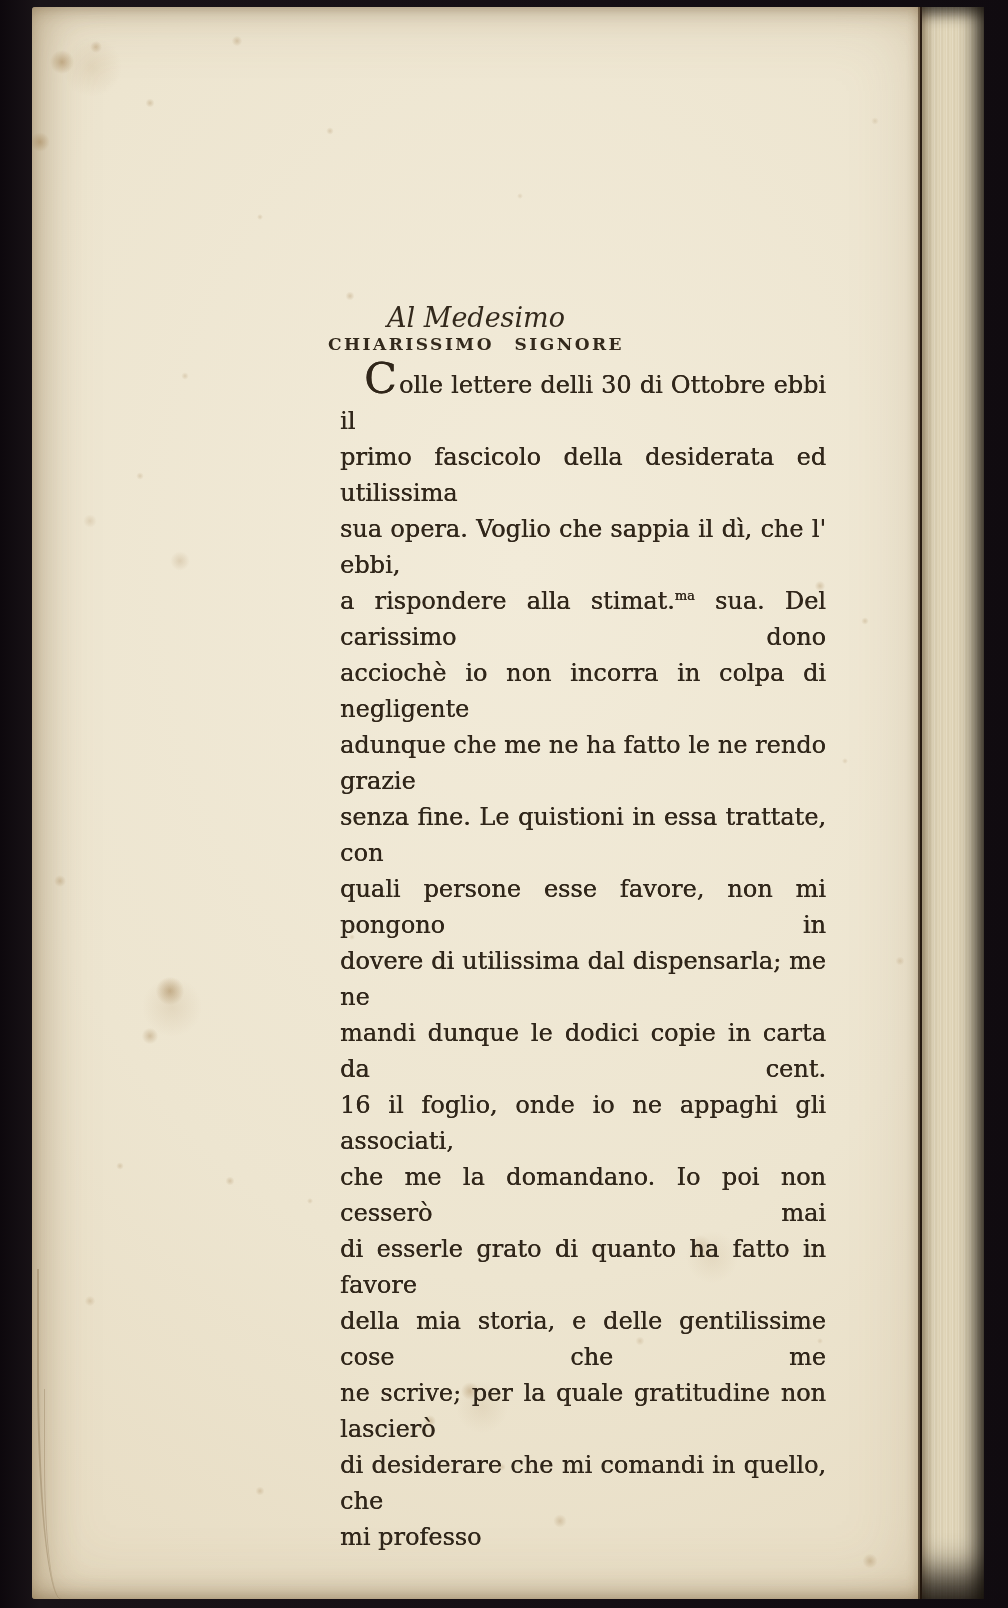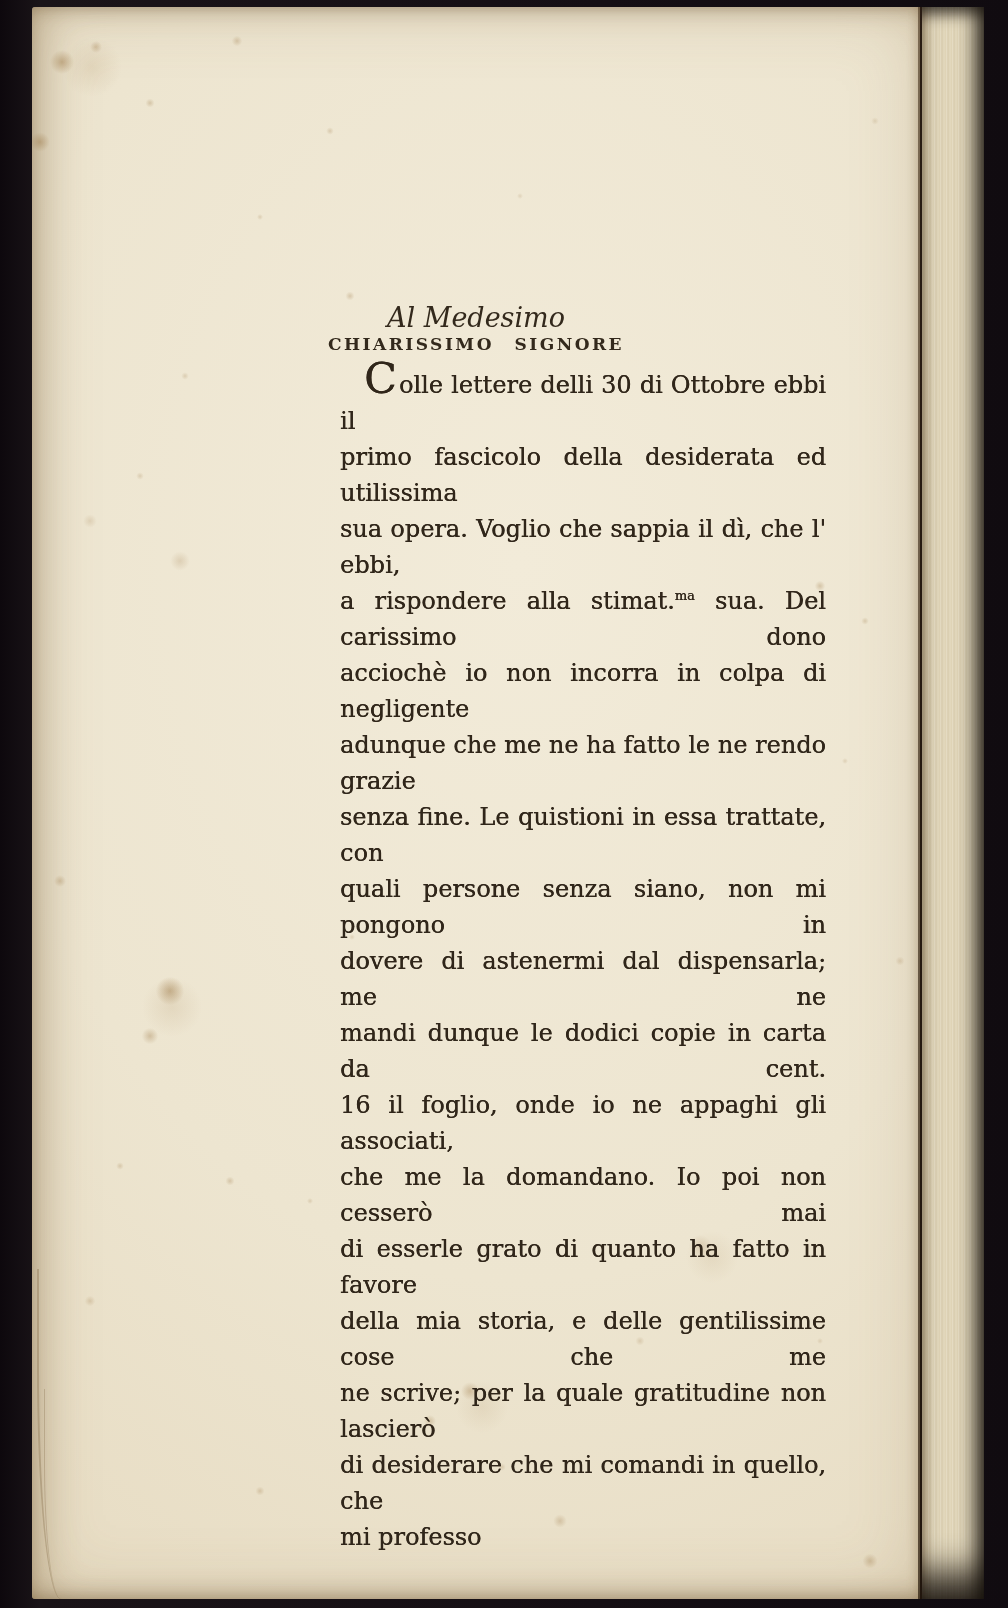--- a/index.html
+++ b/index.html
@@ -118,22 +118,22 @@
     <div class="subtitle">CHIARISSIMO SIGNORE</div>
 
     <div class="textblock">
       <div class="line first"><span class="dropcap">C</span><span>olle lettere delli 30 di Ottobre ebbi il</span></div>
       <div class="line">primo fascicolo della desiderata ed utilissima</div>
       <div class="line">sua opera. Voglio che sappia il dì, che l' ebbi,</div>
       <div class="line"><span>a rispondere alla stimat.</span><sup class="sup">ma</sup> <span>sua. Del carissimo dono</span></div>
       <div class="line">acciochè io non incorra in colpa di negligente</div>
       <div class="line">adunque che me ne ha fatto le ne rendo grazie</div>
       <div class="line">senza fine. Le quistioni in essa trattate, con</div>
-      <div class="line">quali persone senza siano, non mi pongono in</div>
-      <div class="line">dovere di astenermi dal dispensarla; me ne</div>
+      <div class="line">quali persone esse favore, non mi pongono in</div>
+      <div class="line">dovere di utilissima dal dispensarla; me ne</div>
       <div class="line">mandi dunque le dodici copie in carta da cent.</div>
       <div class="line">16 il foglio, onde io ne appaghi gli associati,</div>
       <div class="line">che me la domandano. Io poi non cesserò mai</div>
       <div class="line">di esserle grato di quanto ha fatto in favore</div>
       <div class="line">della mia storia, e delle gentilissime cose che me</div>
       <div class="line">ne scrive; per la quale gratitudine non lascierò</div>
       <div class="line">di desiderare che mi comandi in quello, che</div>
       <div class="line noj">mi professo</div>
 
     </div>

